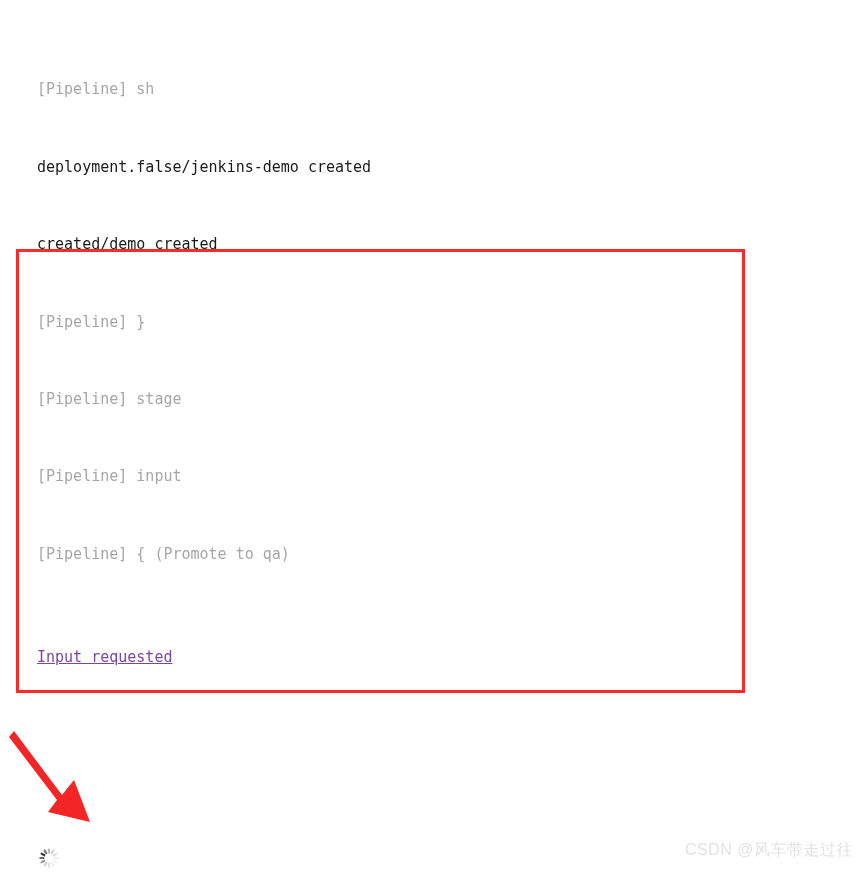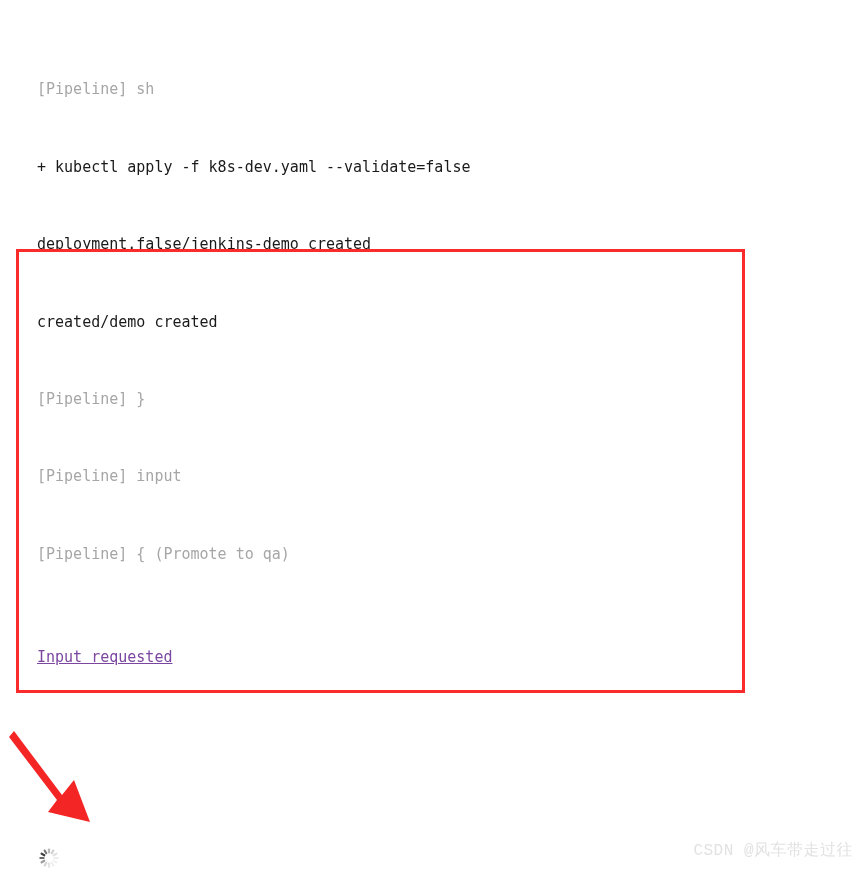--- a/index.html
+++ b/index.html
@@ -66,39 +66,39 @@
     position: absolute;
     left: 38px;
     top: 847px;
     width: 22px;
     height: 22px;
   }
   .watermark {
     position: absolute;
     right: 12px;
     bottom: 12px;
-    font-family: Liberation Mono, monospace;
+    font-family: Liberation Sans, sans-serif;
     font-size: 16px;
     color: #e2e2e2;
     letter-spacing: 0.5px;
     user-select: none;
   }
 </style>
 </head>
 <body>
 
 <div id="console">
 
   <div class="log-lines">
 
     <div class="line pipeline">[Pipeline] sh</div>
-    <div class="line output">+ kubectl apply -f k8s-dev.yaml --validate=false</div>
     <div class="line output">deployment.false/jenkins-demo created</div>
     <div class="line output">created/demo created</div>
     <div class="line pipeline">[Pipeline] }</div>
+    <div class="line pipeline">[Pipeline] stage</div>
     <div class="line pipeline">[Pipeline] input</div>
     <div class="line pipeline">[Pipeline] { (Promote to qa)</div>
 
     <div class="line"><span class="link-visited">Input requested</span></div>
 
     
 
     
     
     

